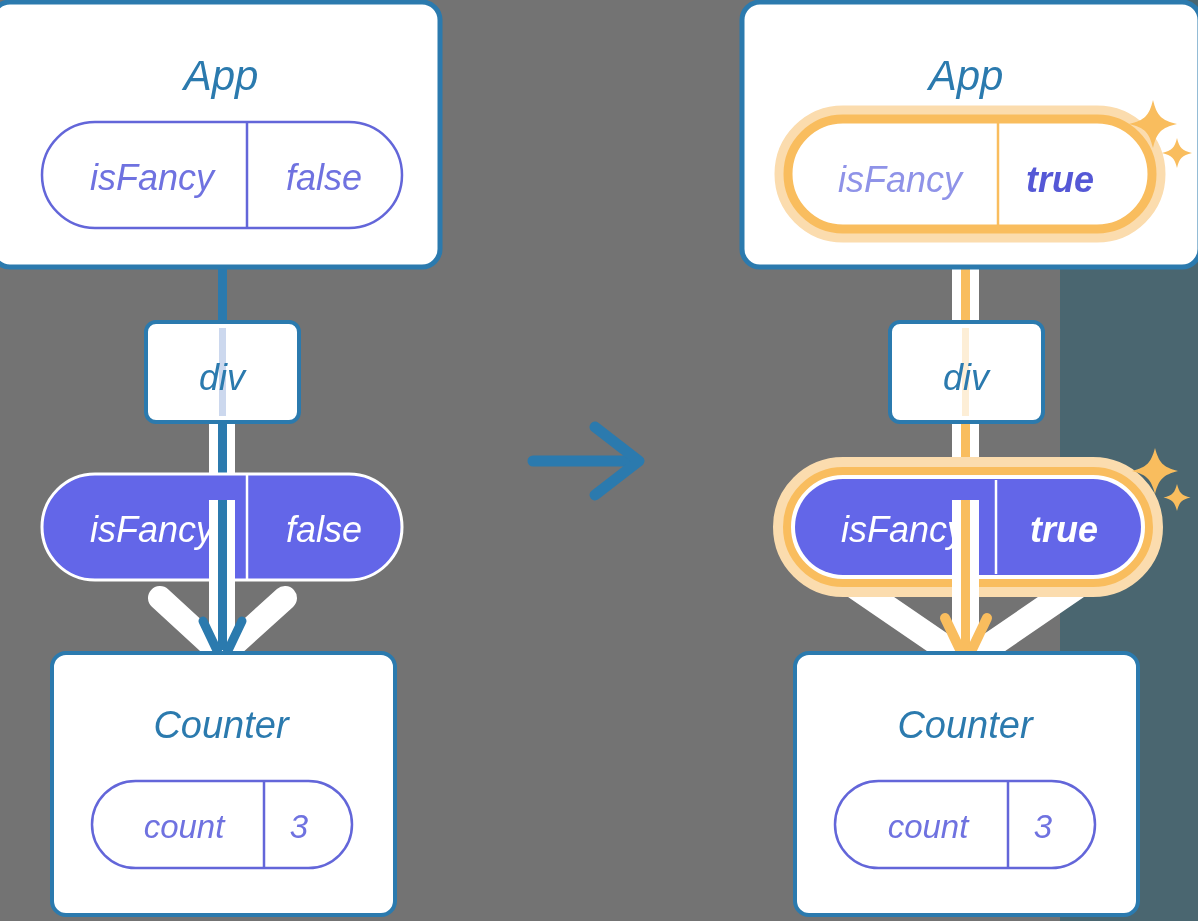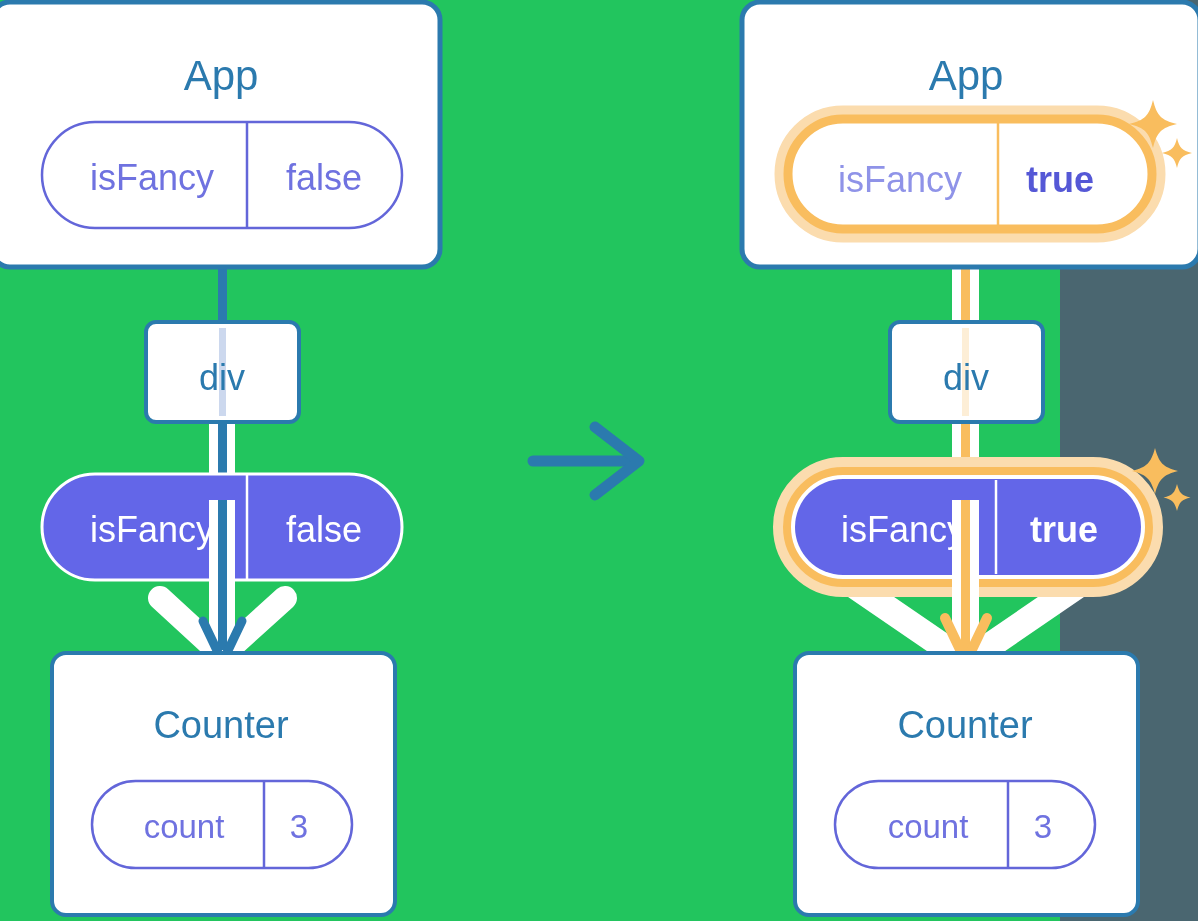--- a/index.html
+++ b/index.html
@@ -10,21 +10,22 @@
   body {
     width: 1198px;
     height: 921px;
     overflow: hidden;
     font-family: "Liberation Sans", sans-serif;
   }
   #stage {
     position: relative;
     width: 1060px;
     height: 921px;
-    background: #22c55e;
+    background: #737373;
+    font-style: italic;
   }
   #stage > svg {
     position: absolute;
     top: 0;
     left: 0;
   }
 </style>
 </head>
 <body>
 

